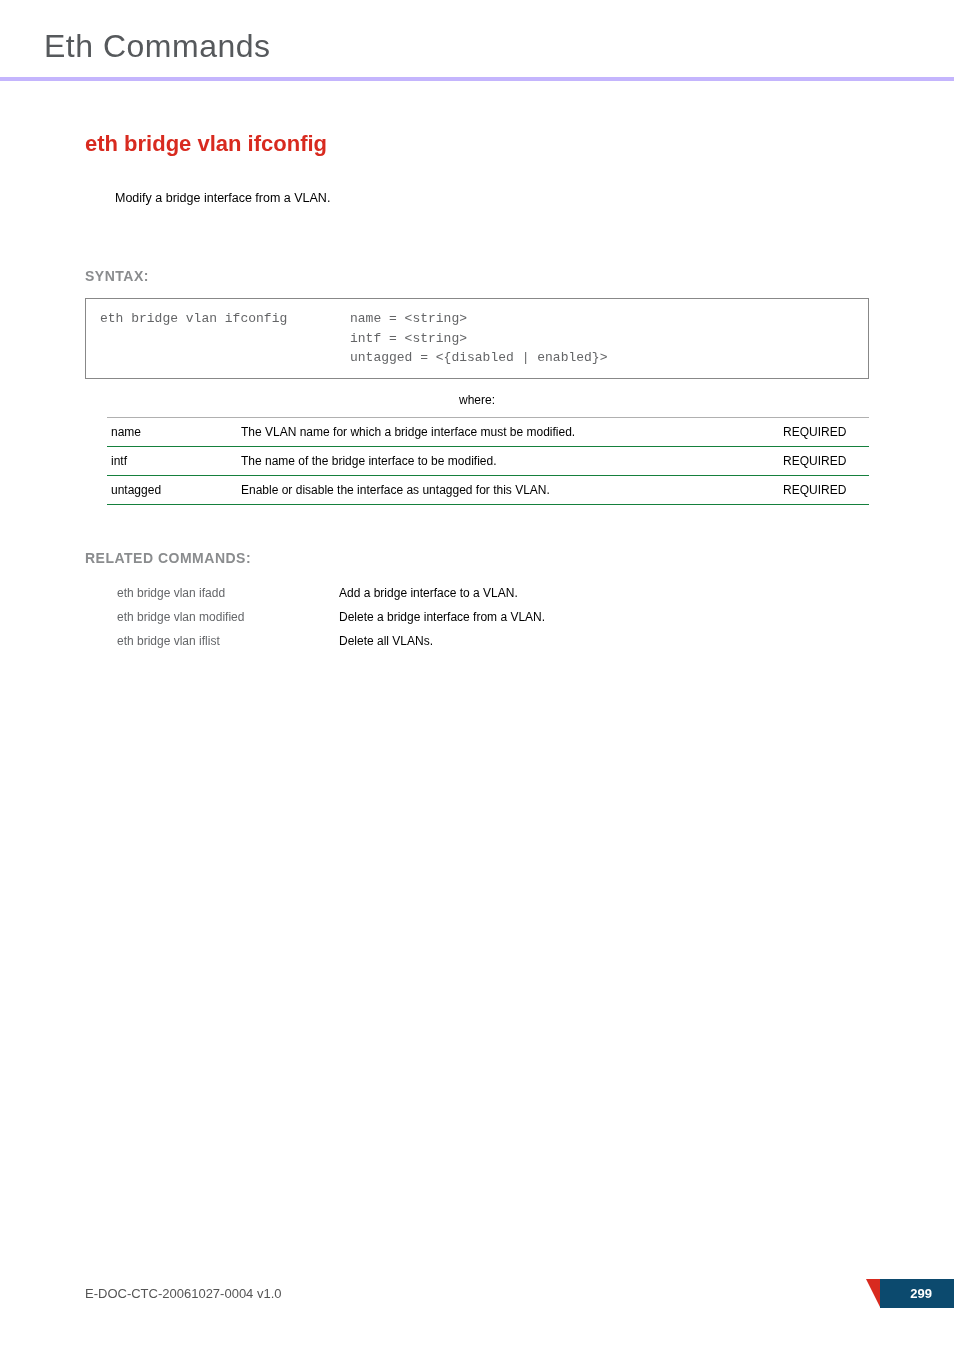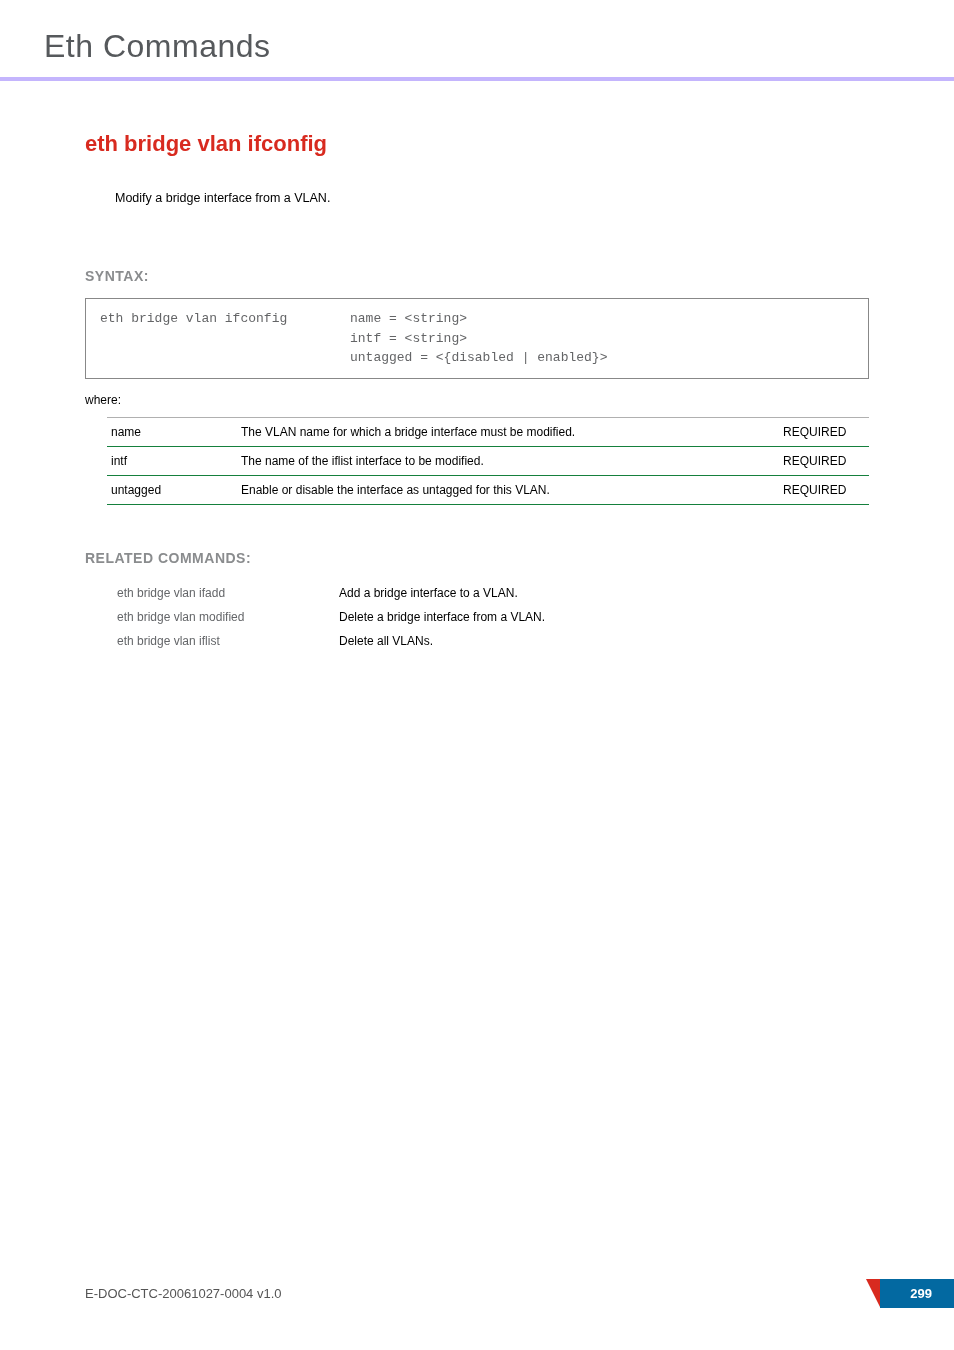--- a/index.html
+++ b/index.html
@@ -59,20 +59,21 @@
     .syntax-cmd {
       flex: 0 0 250px;
     }
     .syntax-args {
       flex: 1;
     }
     .where-label {
       font-size: 12px;
       color: #000;
       margin-bottom: 10px;
+      text-align: center;
     }
     .params-table {
       width: 100%;
       border-collapse: collapse;
       margin-left: 22px;
       margin-bottom: 45px;
       width: calc(100% - 22px);
     }
     .params-table td {
       padding: 7px 4px;
@@ -117,21 +118,21 @@
       display: flex;
       justify-content: space-between;
       align-items: center;
       padding: 0 0 0 85px;
     }
     .doc-id {
       font-size: 13px;
       color: #555;
     }
     .page-num-badge {
-      background: #0369a1;
+      background: #0c4a6e;
       color: #fff;
       font-size: 13px;
       font-weight: bold;
       padding: 7px 22px 7px 30px;
       position: relative;
     }
     .page-num-badge::before {
       content: "";
       position: absolute;
       left: -14px;
@@ -171,21 +172,21 @@
 
   <table class="params-table">
     <tbody>
         <tr>
       <td class="param-name">name</td>
       <td class="param-desc">The VLAN name for which a bridge interface must be modified.</td>
       <td class="param-req">REQUIRED</td>
     </tr>
     <tr>
       <td class="param-name">intf</td>
-      <td class="param-desc">The name of the iflist interface to be modified.</td>
+      <td class="param-desc">The name of the bridge interface to be modified.</td>
       <td class="param-req">REQUIRED</td>
     </tr>
     <tr>
       <td class="param-name">untagged</td>
       <td class="param-desc">Enable or disable the interface as untagged for this VLAN.</td>
       <td class="param-req">REQUIRED</td>
     </tr>
   </tbody>
     </table>
 

